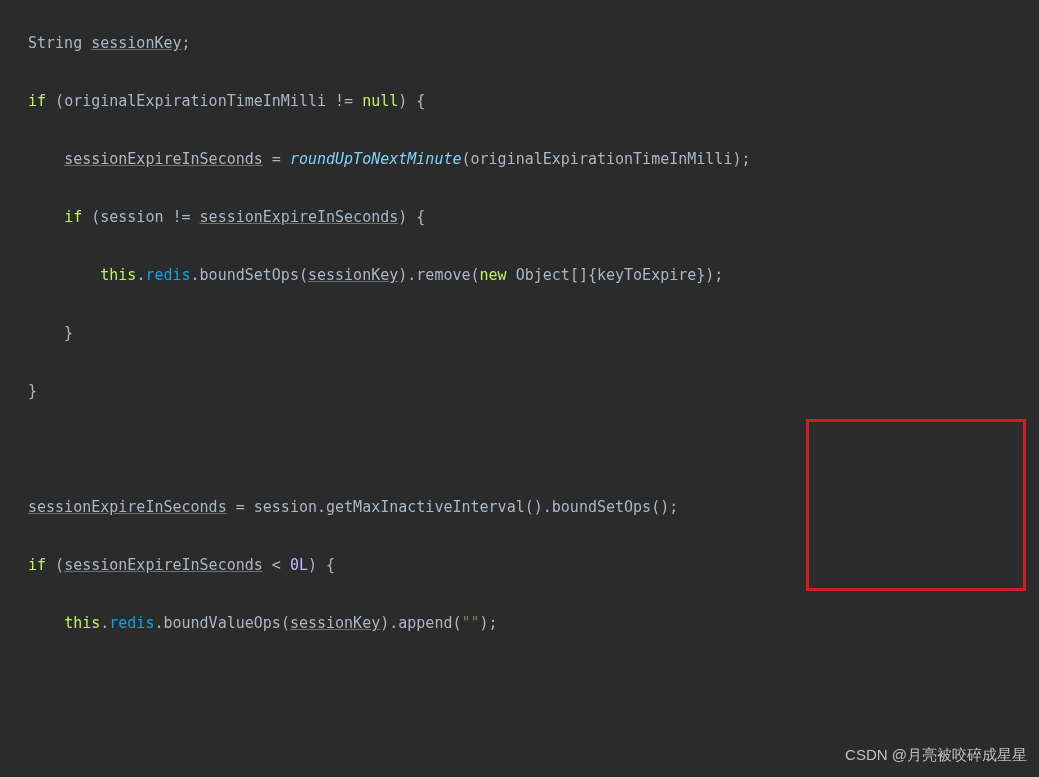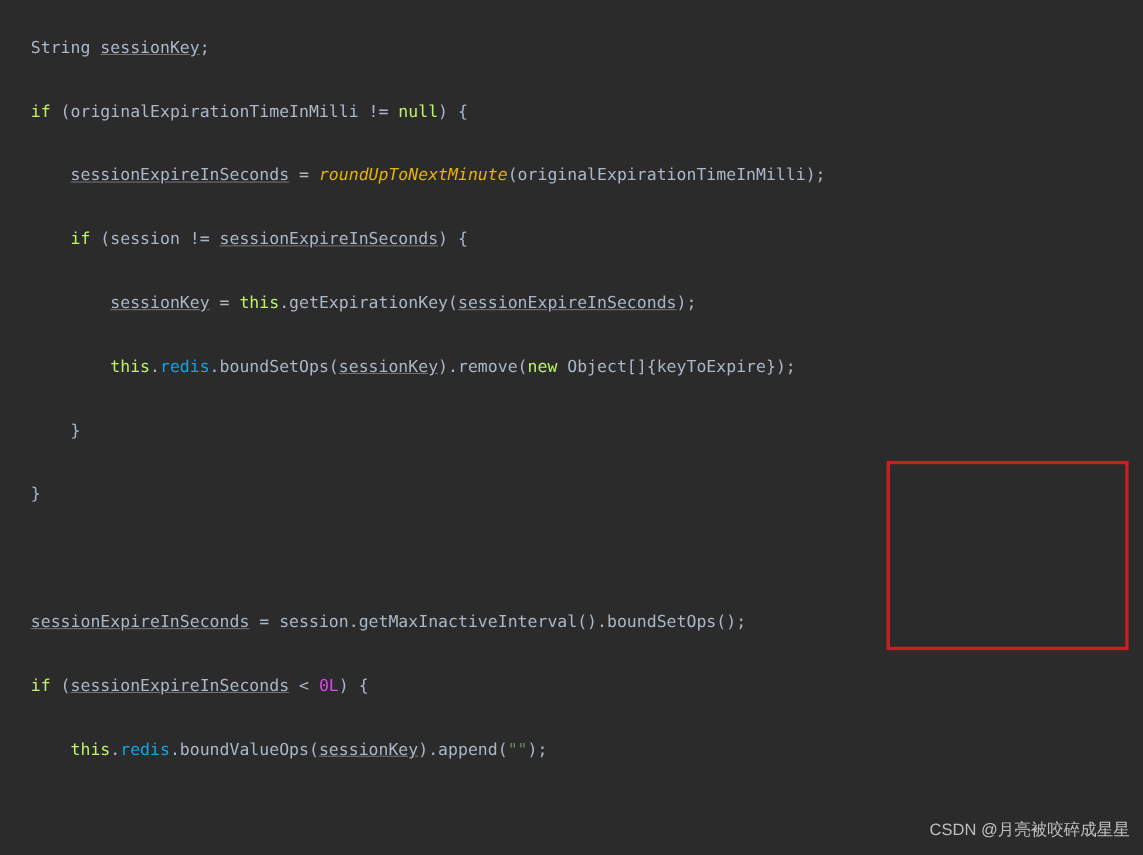--- a/index.html
+++ b/index.html
@@ -24,23 +24,23 @@
       position: relative;
       white-space: pre;
     }
     .line {
       display: block;
       height: 29px;
       white-space: pre;
     }
     .kw { color: #bef264; }
     .str { color: #6a8759; }
-    .num { color: #d946ef; }
+    .num { color: #c4b5fd; }
     .field { color: #0ea5e9; }
-    .static { color: #eab308; font-style: italic; }
+    .static { color: #7dd3fc; font-style: italic; }
     .und { text-decoration: underline; text-decoration-color: #707070; text-align: center; }
     .highlight-box {
       position: absolute;
       border: 3px solid #cc2020;
       left: 806px;
       top: 419px;
       width: 220px;
       height: 172px;
       pointer-events: none;
     }
@@ -55,21 +55,20 @@
     }
   </style>
 </head>
 <body>
 
 <div class="code-container">
 <span class="line"><span>String</span> <span class="und">sessionKey</span>;</span>
 <span class="line"><span class="kw">if</span> (<span>originalExpirationTimeInMilli</span> <span>!=</span> <span class="kw">null</span>) {</span>
 <span class="line">    <span class="und">sessionExpireInSeconds</span> <span>=</span> <span class="static">roundUpToNextMinute</span>(<span>originalExpirationTimeInMilli</span>);</span>
 <span class="line">    <span class="kw">if</span> (<span>session</span> <span>!=</span> <span class="und">sessionExpireInSeconds</span>) {</span>
-<span class="line">        <span class="und">sessionKey</span> <span>=</span> <span class="kw">this</span>.<span>getExpirationKey</span>(<span class="und">sessionExpireInSeconds</span>);</span>
 <span class="line">        <span class="kw">this</span>.<span class="field">redis</span>.<span>boundSetOps</span>(<span class="und">sessionKey</span>).<span>remove</span>(<span class="kw">new</span> <span>Object</span>[]{<span>keyToExpire</span>});</span>
 <span class="line">    }</span>
 <span class="line">}</span>
 <span class="line"> </span>
 <span class="line"><span class="und">sessionExpireInSeconds</span> <span>=</span> <span>session</span>.<span>getMaxInactiveInterval</span>().<span>boundSetOps</span>();</span>
 <span class="line"><span class="kw">if</span> (<span class="und">sessionExpireInSeconds</span> <span>&lt;</span> <span class="num">0L</span>) {</span>
 <span class="line">    <span class="kw">this</span>.<span class="field">redis</span>.<span>boundValueOps</span>(<span class="und">sessionKey</span>).<span>append</span>(<span class="str">""</span>);</span>
 
 
 

